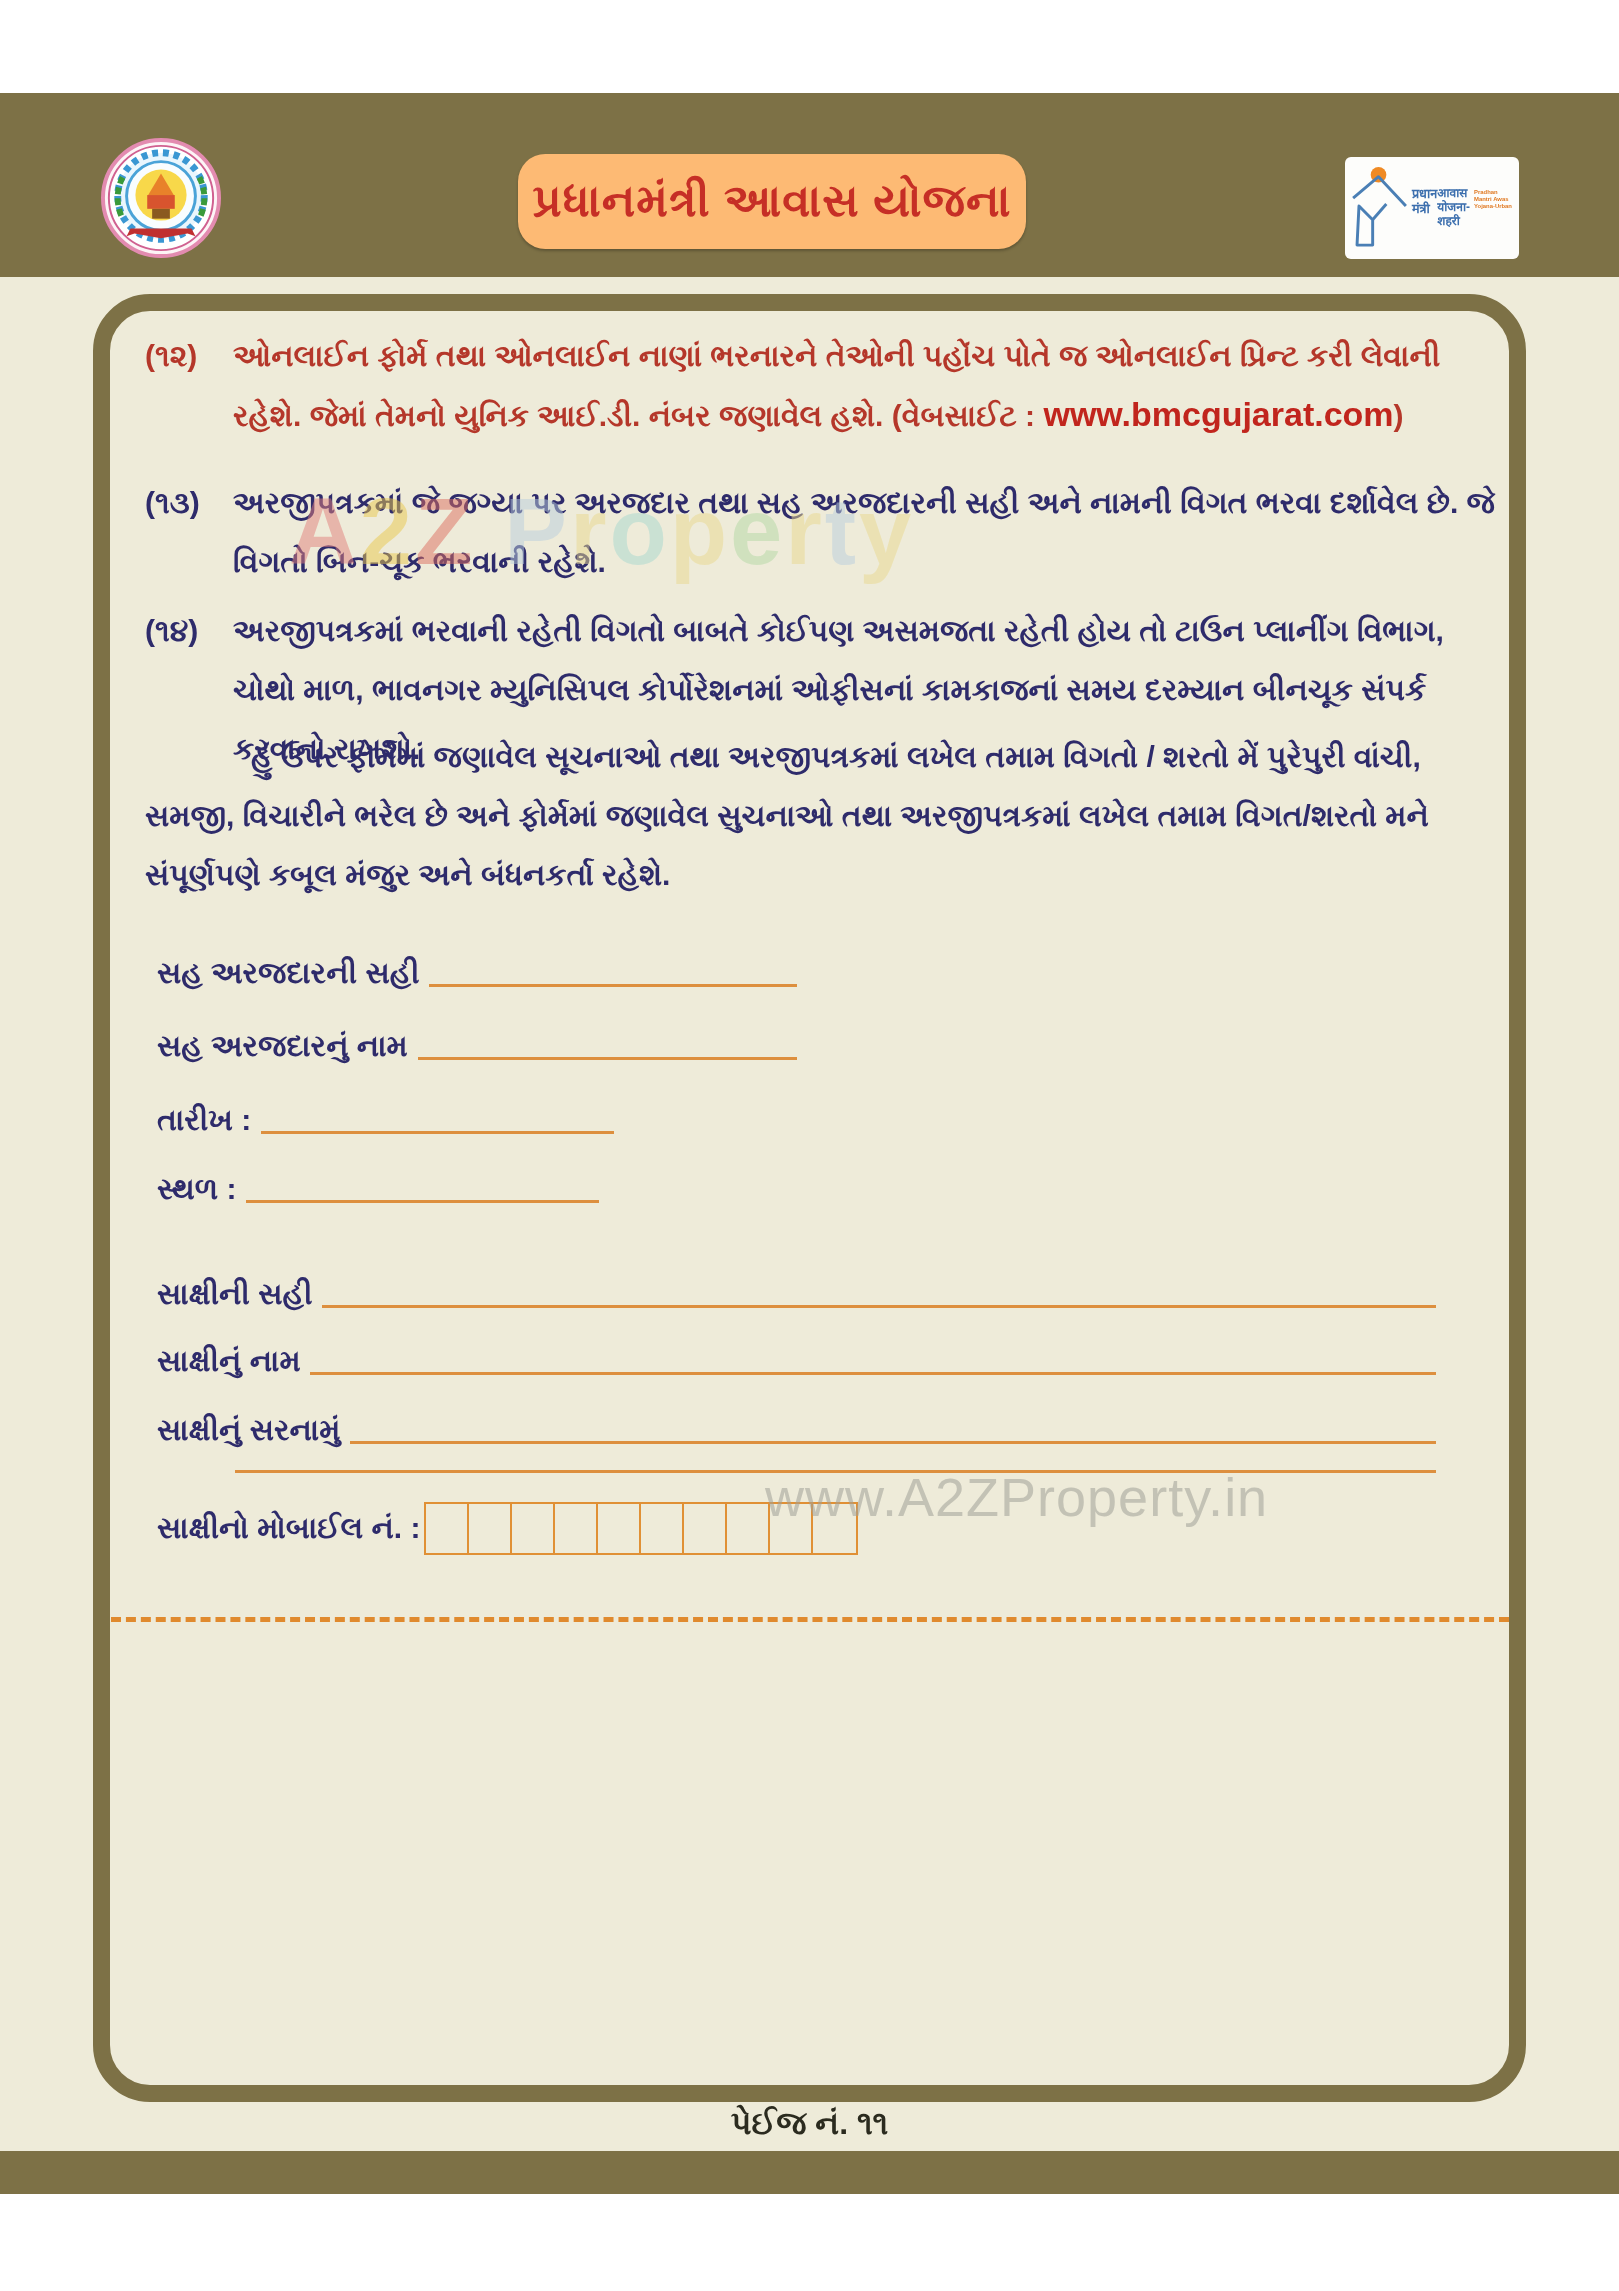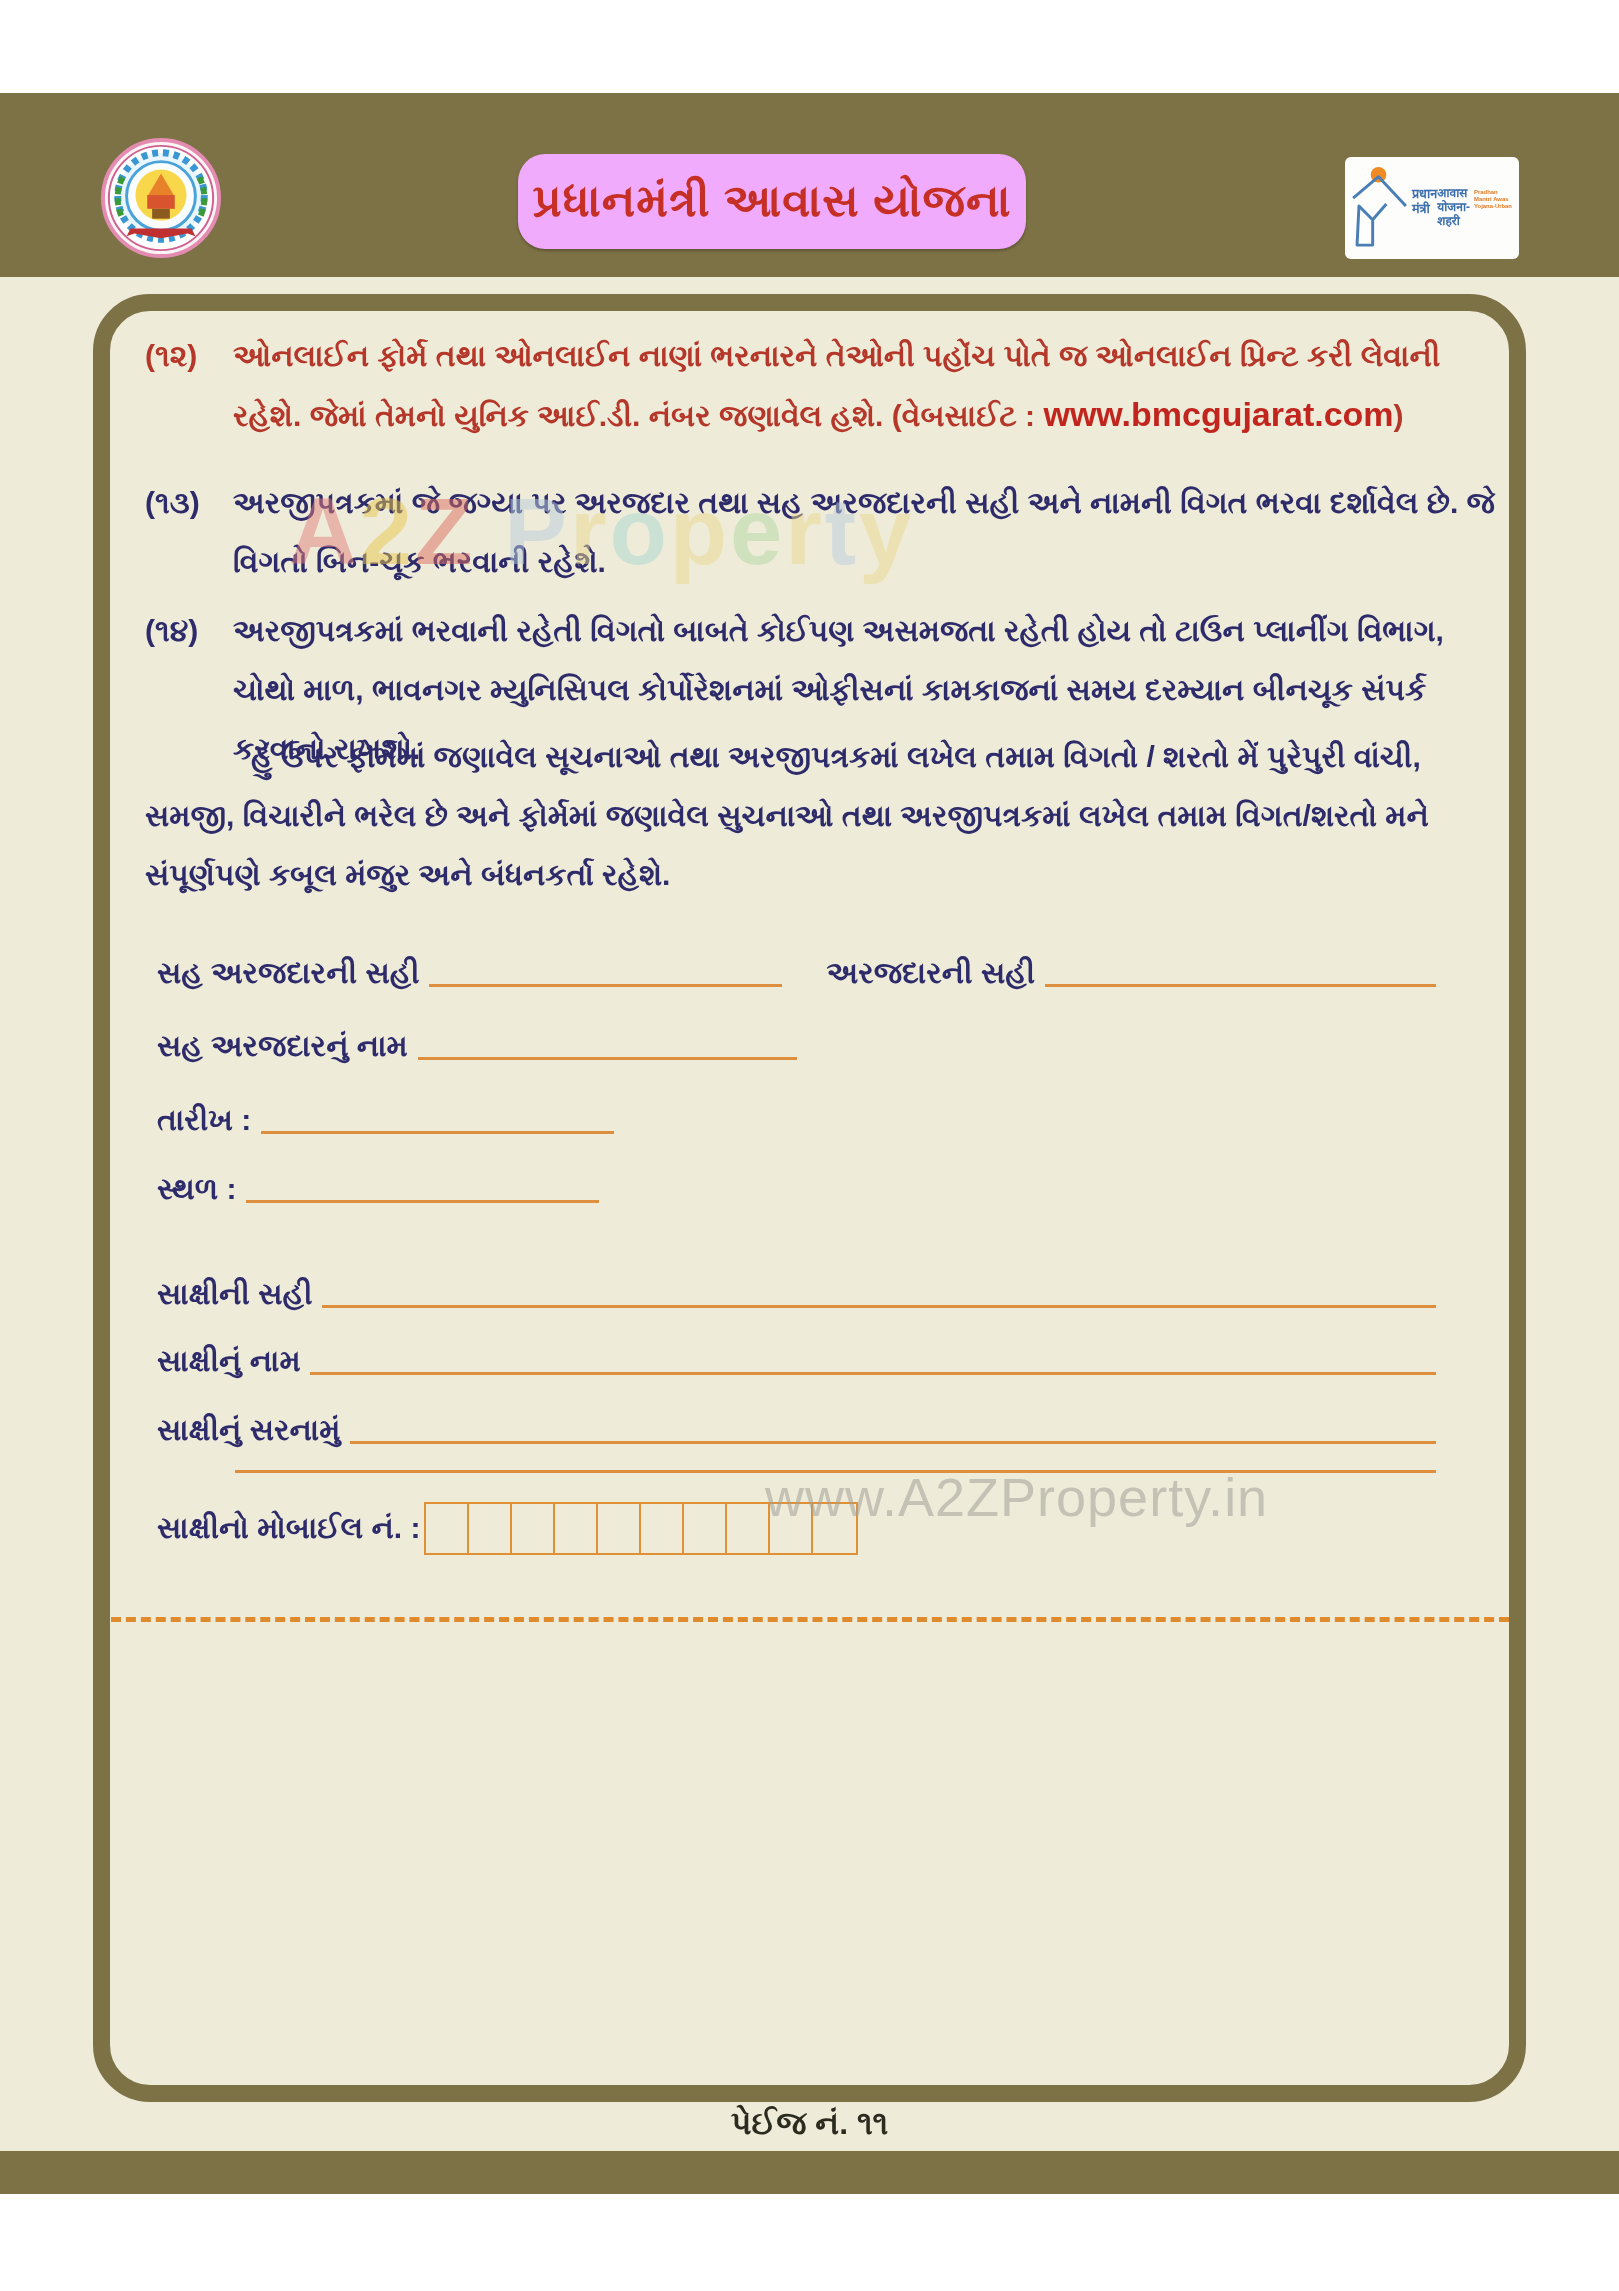--- a/index.html
+++ b/index.html
@@ -20,21 +20,21 @@
     overflow:hidden;
   }
   .band-top{position:absolute;left:0;top:93px;width:1619px;height:184px;background:var(--olive);}
   .band-bottom{position:absolute;left:0;top:2151px;width:1619px;height:43px;background:var(--olive);}
   .page-body{position:absolute;left:0;top:277px;width:1619px;height:1874px;background:var(--cream);}
 
   
   .muni-seal{position:absolute;left:101px;top:138px;width:120px;height:120px;}
   .title-pill{
     position:absolute;left:518px;top:154px;width:508px;height:95px;
-    background:#f0abfc;border-radius:27.4px;
+    background:#fdba74;border-radius:27.4px;
     display:flex;align-items:center;justify-content:center;
     box-shadow:0 2px 2.9px rgba(0,0,0,0.25);
   }
   .title-pill span{
     color:var(--title-red);font-size:45px;font-weight:bold;letter-spacing:1px;
   }
   .pmay-logo{
     position:absolute;left:1345px;top:157px;width:174px;height:102px;
     background:#fdfdfb;border-radius:5.9px;
     display:flex;align-items:center;padding:5.9px 3.9px;gap:2px;
@@ -156,24 +156,20 @@
   <span class="txt">અરજીપત્રકમાં ભરવાની રહેતી વિગતો બાબતે કોઈપણ અસમજતા રહેતી હોય તો ટાઉન પ્લાનીંગ વિભાગ, ચોથો માળ, ભાવનગર મ્યુનિસિપલ કોર્પોરેશનમાં ઓફીસનાં કામકાજનાં સમય દરમ્યાન બીનચૂક સંપર્ક કરવાનો રાખશો.</span>
 </div>
 
 <div class="para">હું ઉપર ફોર્મમાં જણાવેલ સૂચનાઓ તથા અરજીપત્રકમાં લખેલ તમામ વિગતો / શરતો મેં પુરેપુરી વાંચી, સમજી, વિચારીને ભરેલ છે અને ફોર્મમાં જણાવેલ સુચનાઓ તથા અરજીપત્રકમાં લખેલ તમામ વિગત/શરતો મને સંપૂર્ણપણે કબૂલ મંજુર અને બંધનકર્તા રહેશે.</div>
 
 <div class="sigrow" style="top:943px;gap:29px;">
   <span class="half">
     <span class="lbl">સહ અરજદારની સહી</span>
     <span class="u-line"></span>
   </span>
-  <span class="half rt">
-    <span class="lbl">અરજદારની સહી</span>
-    <span class="u-line"></span>
-  </span>
 </div>
 
 <div class="sigrow" style="top:1016px;">
   <span class="half">
     <span class="lbl">સહ અરજદારનું નામ</span>
     <span class="u-line"></span>
   </span>
 </div>
 
 <div class="sigrow" style="top:1090px;">

